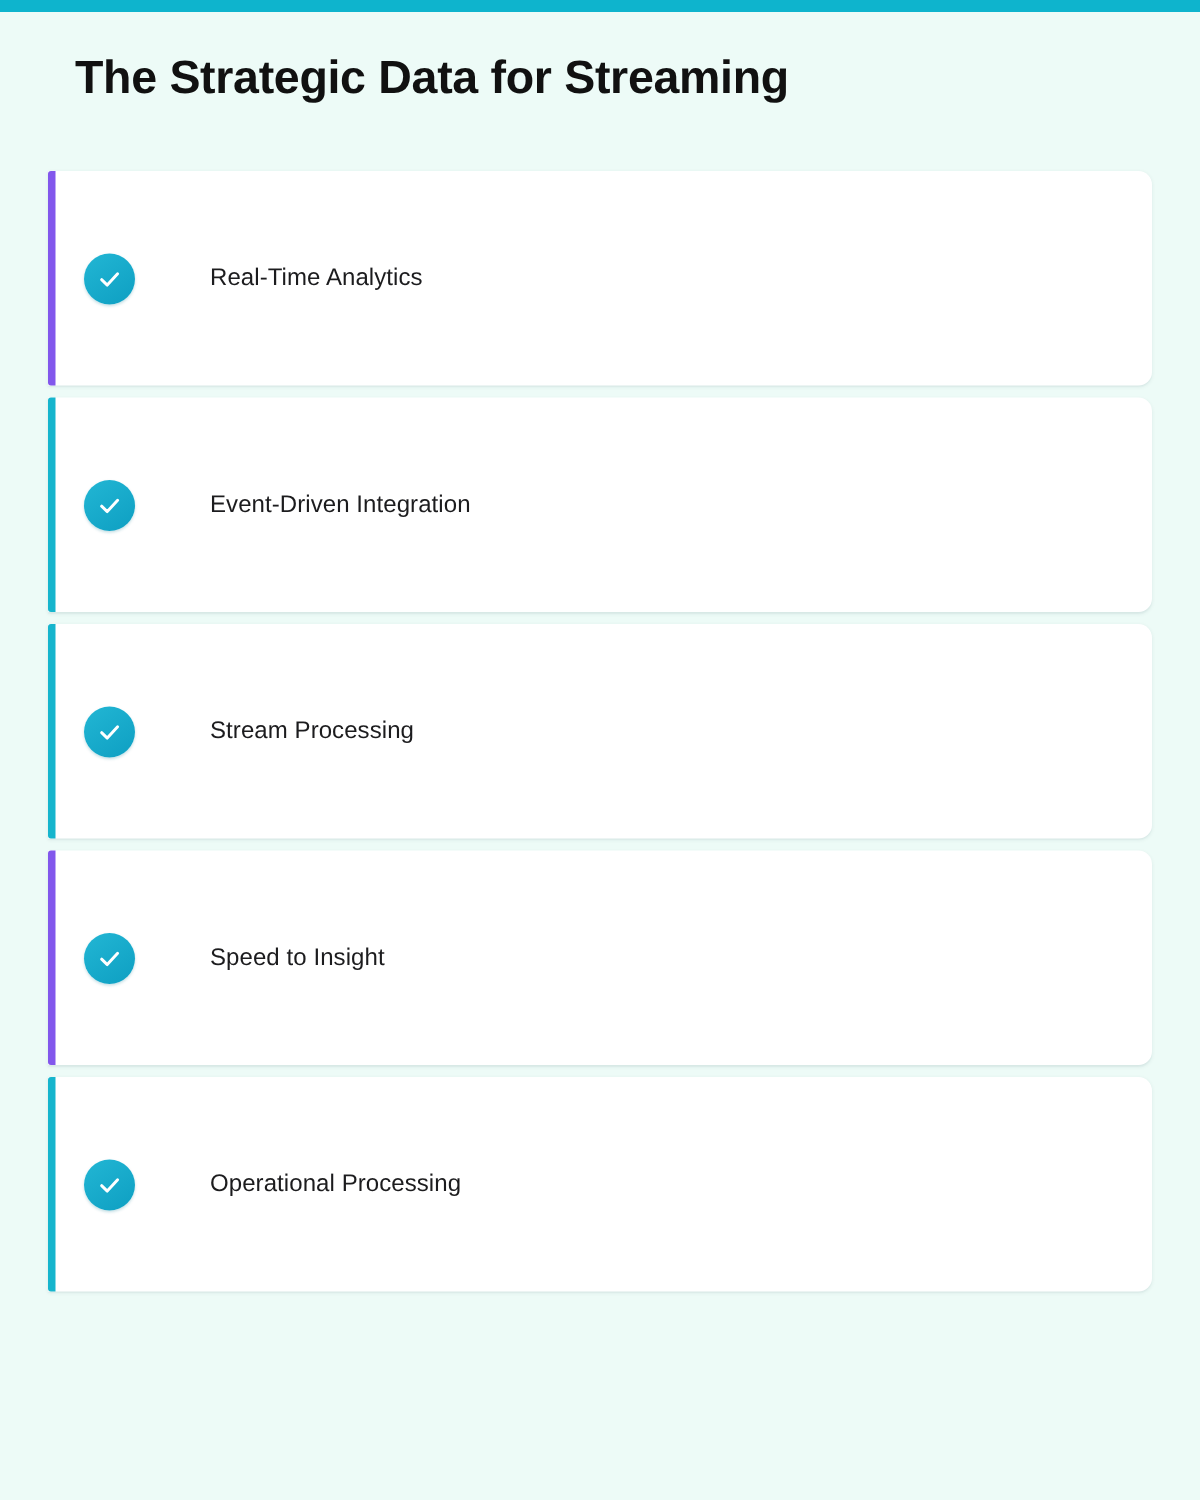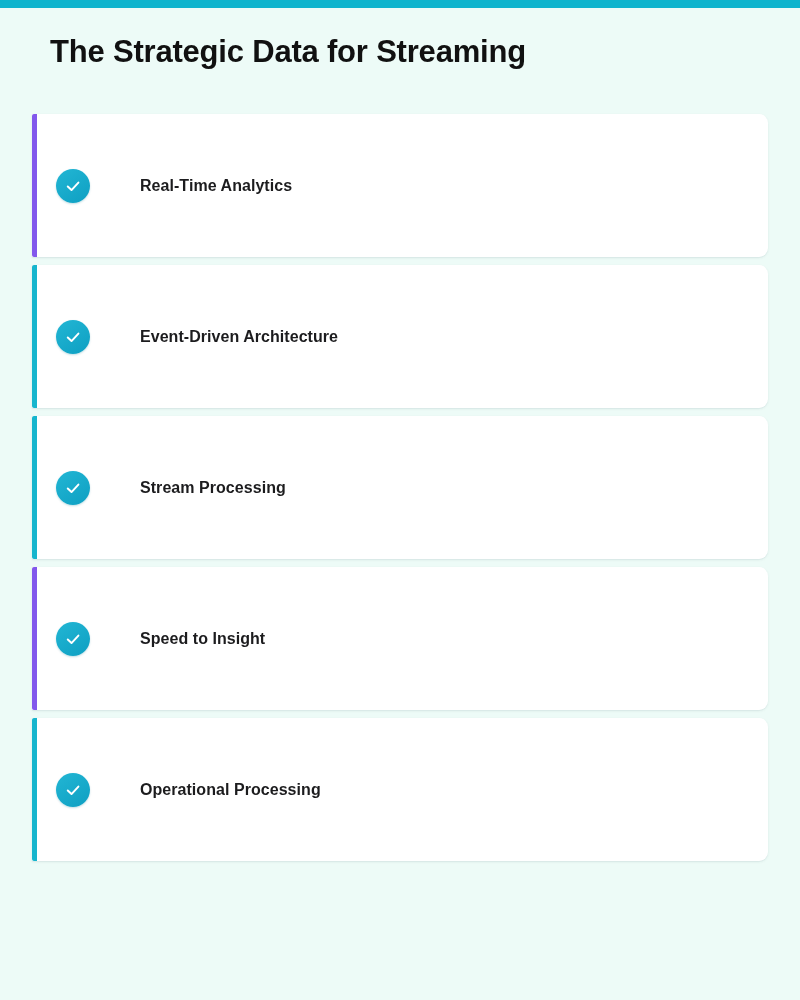--- a/index.html
+++ b/index.html
@@ -91,21 +91,21 @@
   .check-badge svg {
     display: block;
   }
   .card-label {
     position: absolute;
     left: 108px;
     top: 50%;
     transform: translateY(-50%);
     font-family: "Liberation Sans", sans-serif;
     font-size: 16px;
-    font-weight: bold;
+    font-weight: normal;
     color: #1c1c1e;
     letter-spacing: 0.05px;
     white-space: nowrap;
   }
 </style>
 </head>
 <body>
 
 <div class="top-accent-bar"></div>
 
@@ -125,21 +125,21 @@
       <span class="card-label">Real-Time Analytics</span>
     </div>
 
     <div class="feature-card">
       <span class="accent-bar accent-teal"></span>
       <span class="check-badge">
         <svg width="18" height="18" viewBox="0 0 24 24" fill="none" aria-hidden="true">
           <path d="M5 12.6 L10 17.4 L19.2 7.4" stroke="#ffffff" stroke-width="2.6" stroke-linecap="round" stroke-linejoin="round"></path>
         </svg>
       </span>
-      <span class="card-label">Event-Driven Architecture</span>
+      <span class="card-label">Event-Driven Integration</span>
     </div>
 
 
     <div class="feature-card">
       <span class="accent-bar accent-teal"></span>
       <span class="check-badge">
         <svg width="18" height="18" viewBox="0 0 24 24" fill="none" aria-hidden="true">
           <path d="M5 12.6 L10 17.4 L19.2 7.4" stroke="#ffffff" stroke-width="2.6" stroke-linecap="round" stroke-linejoin="round"></path>
         </svg>
       </span>

